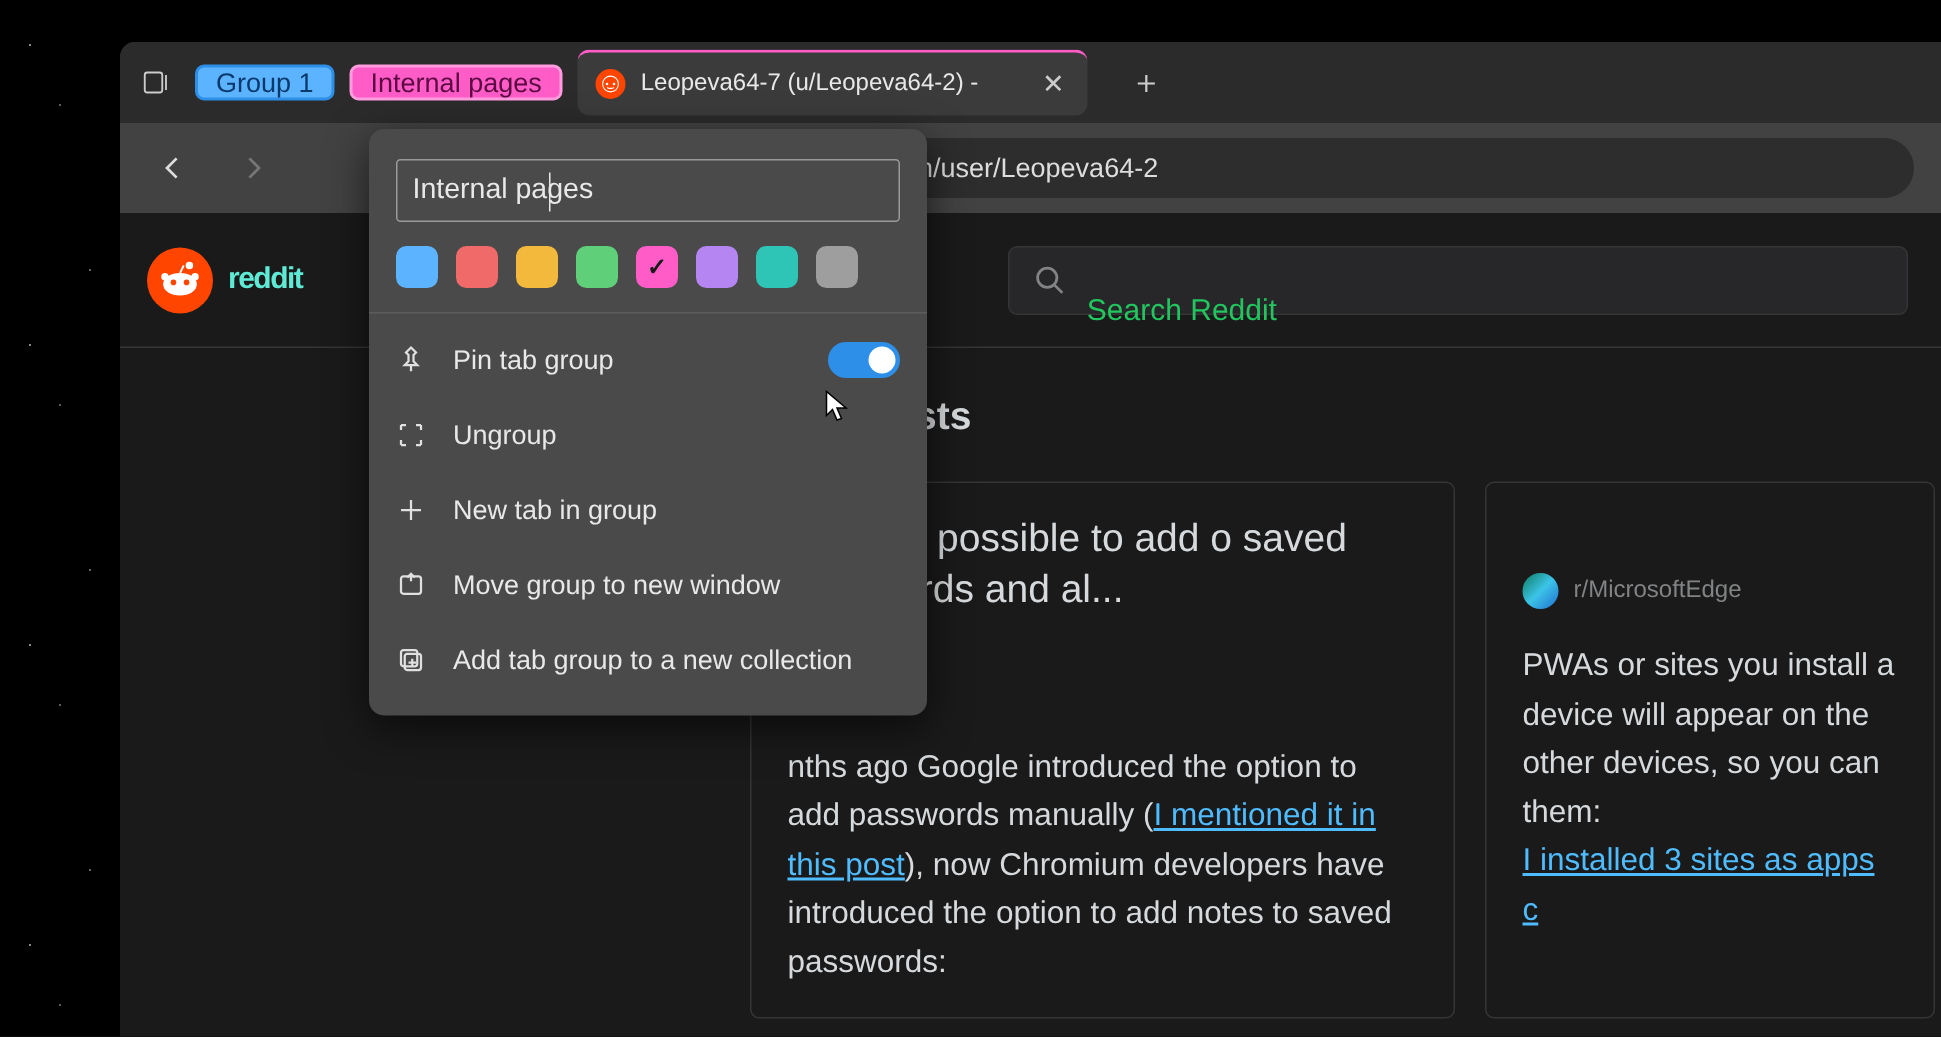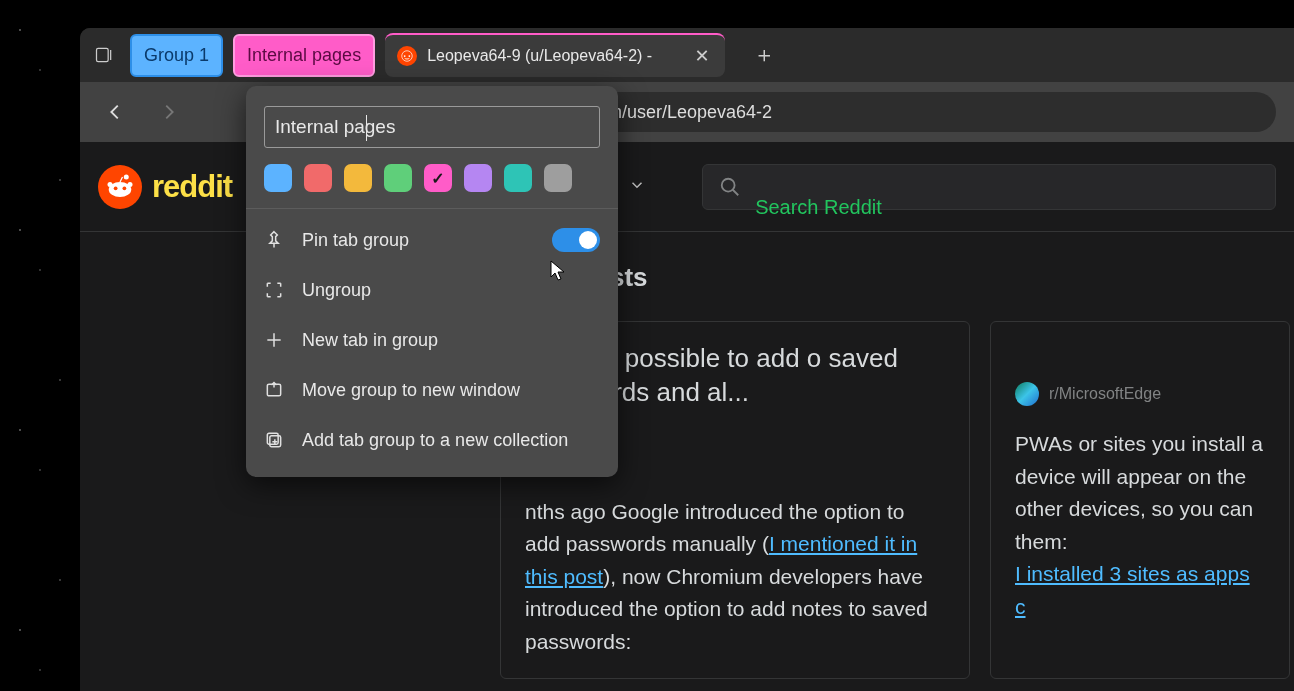--- a/index.html
+++ b/index.html
@@ -15,40 +15,40 @@
   radial-gradient(1px 1px at 70px 320px, #ddd, transparent),
   radial-gradient(1px 1px at 15px 400px, #fff, transparent),
   radial-gradient(1px 1px at 55px 480px, #ccc, transparent),
   radial-gradient(1px 1px at 30px 560px, #fff, transparent),
   radial-gradient(1px 1px at 65px 640px, #bbb, transparent);
   background-repeat: repeat; background-size: 200px 200px; }
 .browser { position: absolute; left: 80px; top: 28px; right: 0; bottom: 0; background: #2b2b2b; border-top-left-radius: 10px; overflow: hidden; }
 .tabstrip { height: 54px; background: #2b2b2b; display: flex; align-items: center; padding-left: 8px; gap: 10px; }
 .tab-actions-btn { width: 32px; height: 32px; display: flex; align-items: center; justify-content: center; color: #ccc; border-radius: 4px; }
 .tab-actions-btn svg { width: 20px; height: 20px; fill: none; stroke: #ccc; stroke-width: 1.5; }
-.group-chip { height: 43px; border-radius: 6px; padding: 0 12px; font-size: 18px; font-weight: 500; display: flex; align-items: center; }
+.group-chip { height: 24px; border-radius: 6px; padding: 0 12px; font-size: 18px; font-weight: 500; display: flex; align-items: center; }
 .chip-blue { background: #5cb3ff; color: #0a3a6b; border: 2px solid #2d8fe8; }
 .chip-pink { background: #ff5cc8; color: #5b0a42; border: 2px solid #ff9ce0; }
 .tab { height: 44px; background: #3b3b3b; border-radius: 8px; display: flex; align-items: center; padding: 0 12px; gap: 10px; min-width: 340px; position: relative; border-top: 2px solid #ff5cc8; }
 .tab-favicon { width: 20px; height: 20px; border-radius: 50%; background: #ff4500; display: flex; align-items: center; justify-content: center; }
 .tab-favicon svg { width: 14px; height: 14px; fill: #fff; }
 .tab-title { color: #e8e8e8; font-size: 16px; white-space: nowrap; overflow: hidden; text-overflow: ellipsis; flex: 1; }
 .tab-close { color: #ccc; font-size: 18px; width: 22px; height: 22px; display: flex; align-items: center; justify-content: center; }
 .newtab-btn { width: 34px; height: 34px; display: flex; align-items: center; justify-content: center; color: #ccc; font-size: 22px; margin-left: 12px; }
 .toolbar { height: 60px; background: #424242; display: flex; align-items: center; padding: 0 18px; gap: 20px; }
 .nav-btn { width: 34px; height: 34px; display: flex; align-items: center; justify-content: center; color: #ccc; }
 .nav-btn svg { width: 22px; height: 22px; fill: none; stroke: #ddd; stroke-width: 2; }
 .nav-btn.disabled svg { stroke: #777; }
 .addrbar { flex: 1; height: 40px; background: #2d2d2d; border-radius: 20px; display: flex; align-items: center; padding: 0 18px; color: #ddd; font-size: 18px; margin-left: 350px; }
 .content { position: absolute; top: 114px; left: 0; right: 0; bottom: 0; background: #1a1a1b; }
 .reddit-header { height: 90px; background: #1a1a1b; border-bottom: 1px solid #343536; display: flex; align-items: center; padding: 0 18px; gap: 16px; }
 .reddit-logo { display: flex; align-items: center; gap: 10px; }
 .reddit-logo-icon { width: 44px; height: 44px; border-radius: 50%; background: #ff4500; display: flex; align-items: center; justify-content: center; }
 .reddit-logo-icon svg { width: 30px; height: 30px; fill: #fff; }
-.reddit-logo-text { color: #fde047; font-size: 31px; font-weight: 600; letter-spacing: -1px; text-align: center; }
+.reddit-logo-text { color: #5eead4; font-size: 20px; font-weight: 600; letter-spacing: -1px; text-align: center; }
 .header-chevron { margin-left: 380px; color: #bbb; }
 .reddit-search { flex: 1; height: 46px; background: #272729; border: 1px solid #343536; border-radius: 6px; display: flex; align-items: center; padding: 0 16px; gap: 14px; margin-left: 40px; max-width: 600px; }
 .reddit-search svg { width: 22px; height: 22px; fill: none; stroke: #818384; stroke-width: 2; }
 .reddit-search-text { color: #22c55e; font-size: 20px; margin-top: 42px; }
 .page-body { padding: 30px 0 0 420px; }
 .pinned-heading { color: #d7dadc; font-size: 26px; font-weight: 700; margin-left: 110px; margin-bottom: 28px; }
 .cards { display: flex; gap: 20px; }
 .card { width: 480px; background: #1a1a1b; border: 1px solid #343536; border-radius: 6px; padding: 20px 24px; }
 .card-title { color: #d7dadc; font-size: 26px; font-weight: 500; line-height: 1.3; margin-bottom: 12px; }
 .card-sub { display: flex; align-items: center; gap: 10px; margin-bottom: 22px; margin-top: 40px; }
@@ -94,21 +94,21 @@
     </div>
     <div class="tab">
       <div class="tab-favicon">
         <svg viewBox="0 0 24 24">
             <circle cx="8" cy="12" r="1.5"></circle>
             <circle cx="16" cy="12" r="1.5"></circle>
             <path d="M8 16c2 1.5 6 1.5 8 0" stroke="#fff" fill="none" stroke-width="1.5"></path>
             <circle cx="12" cy="12" r="9" fill="none" stroke="#fff" stroke-width="1.2"></circle>
           </svg>
       </div>
-      <span class="tab-title">Leopeva64-9 (u/Leopeva64-2) - </span>
+      <span class="tab-title">Leopeva64-7 (u/Leopeva64-2) - </span>
       <div class="tab-close">✕</div>
     </div>
     <div class="newtab-btn">＋</div>
   </div>
 
   <div class="toolbar">
     <div class="nav-btn">
       <svg viewBox="0 0 24 24">
           <path d="M15 5l-7 7 7 7"></path>
         </svg>

